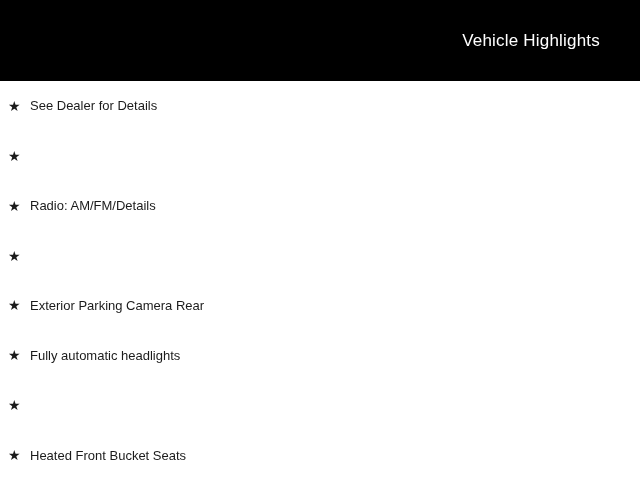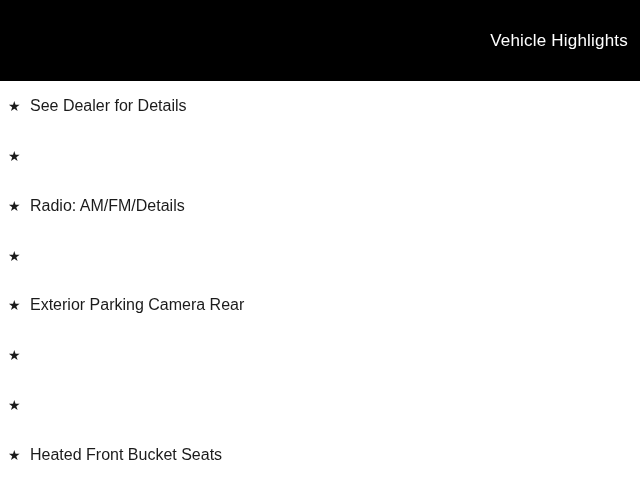--- a/index.html
+++ b/index.html
@@ -16,21 +16,21 @@
     font-family: "Liberation Sans", sans-serif;
     overflow: hidden;
   }
   .header {
     width: 640px;
     height: 81px;
     background: var(--header_bg);
     display: flex;
     align-items: center;
     justify-content: flex-end;
-    padding-right: 12px;
+    padding-right: 40px;
   }
   .header-title {
     color: var(--header_text);
     font-size: 17px;
     letter-spacing: 0.2px;
   }
   .highlights-list {
     width: 640px;
     height: 399px;
     display: flex;
@@ -44,21 +44,21 @@
   }
   .star {
     width: 22px;
     flex: 0 0 22px;
     font-size: 14px;
     line-height: 1;
     color: var(--item_text);
     font-family: "DejaVu Sans", "Liberation Sans", sans-serif;
   }
   .label {
-    font-size: 16px;
+    font-size: 13px;
     color: var(--item_text);
   }
 </style>
 </head>
 <body>
 
 <div class="header">
   <span class="header-title">Vehicle Highlights</span>
 </div>
 
@@ -76,20 +76,21 @@
   </div>
   <div class="row">
     <span class="star">★</span>
   </div>
   <div class="row">
     <span class="star">★</span>
     <span class="label">Exterior Parking Camera Rear</span>
   </div>
   <div class="row">
     <span class="star">★</span>
+    <span class="label">Fully automatic headlights</span>
   </div>
   <div class="row">
     <span class="star">★</span>
   </div>
   <div class="row">
     <span class="star">★</span>
     <span class="label">Heated Front Bucket Seats</span>
   </div>
 </div>
 

